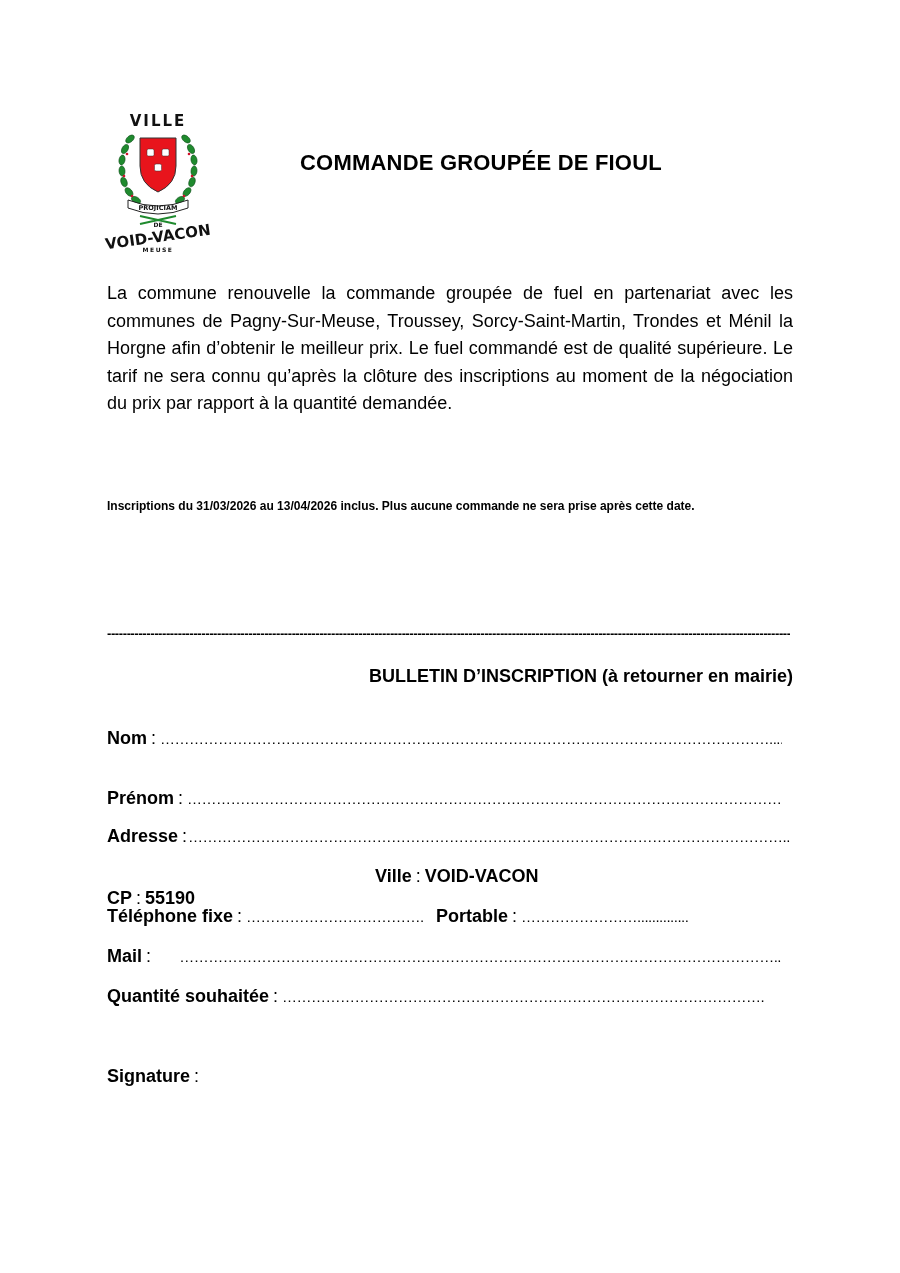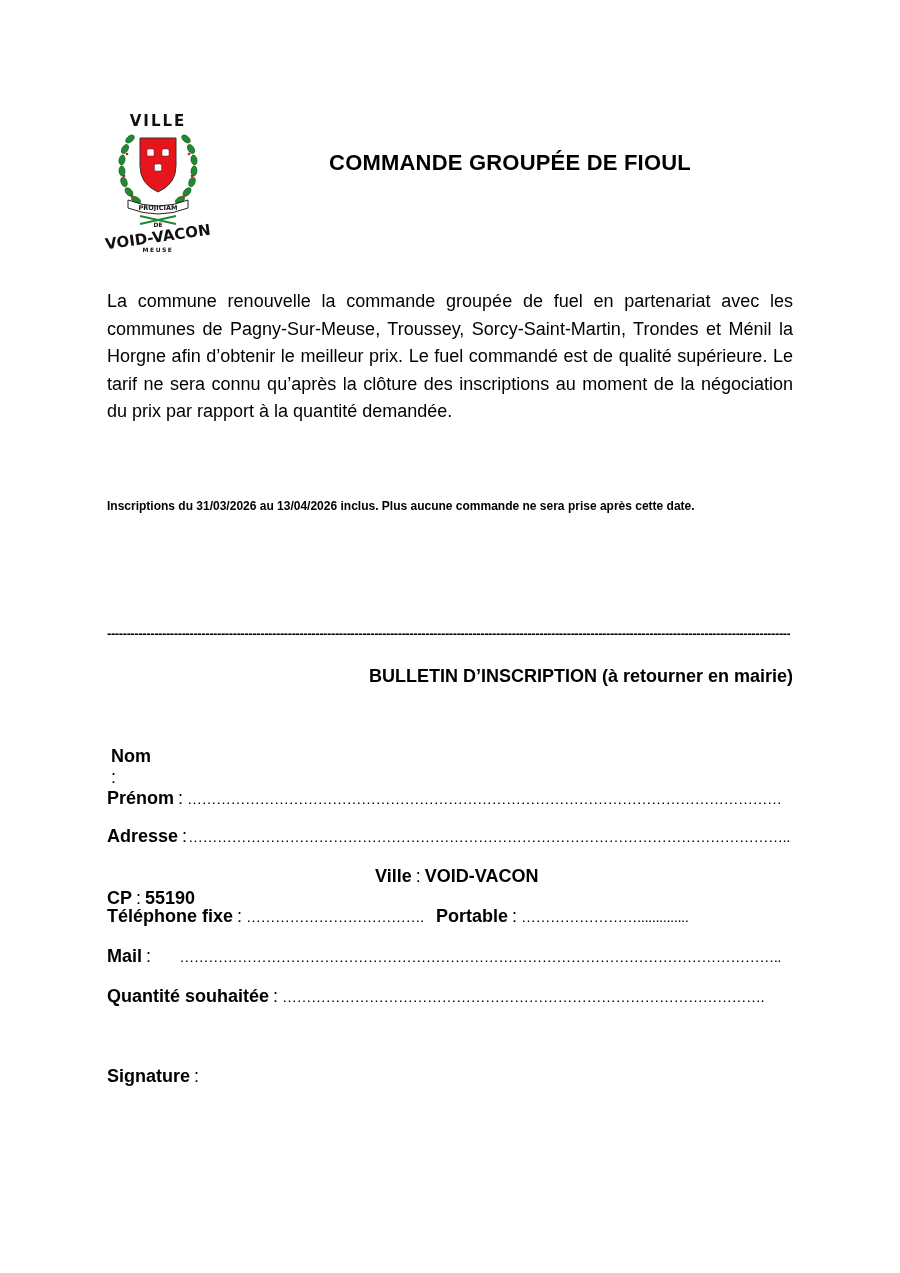--- a/index.html
+++ b/index.html
@@ -4,24 +4,24 @@
   <style>
     html, body { margin: 0; padding: 0; background: #ffffff; }
     body {
       width: 900px; height: 1273px; position: relative; overflow: hidden;
       font-family: "Liberation Sans", "DejaVu Sans", sans-serif;
       color: #000;
     }
     .logo { position: absolute; left: 100px; top: 104px; width: 118px; height: 152px; }
     .title {
       position: absolute; left: 300px; width: 420px; top: 150px;
-      text-align: center; font-weight: bold; font-size: 22px; letter-spacing: 0.2px;
+      text-align: left; font-weight: bold; font-size: 22px; letter-spacing: 0.2px;
     }
     .intro {
-      position: absolute; left: 107px; top: 288px; width: 686px;
+      position: absolute; left: 107px; top: 280px; width: 686px;
       font-size: 18px; line-height: 27.5px; text-align: justify;
     }
     .intro p { margin: 0; }
     .dates {
       position: absolute; left: 107px; top: 492px; width: 690px;
       font-size: 12px; line-height: 29px; font-weight: bold;
     }
     .dashes {
       position: absolute; left: 107px; top: 626px; width: 683px; height: 14px;
       overflow: hidden; white-space: nowrap; font-size: 13px; font-weight: bold; letter-spacing: -0.4px;
@@ -95,21 +95,21 @@
 <div class="intro">
   <p>La commune renouvelle la commande groupée de fuel en partenariat avec les communes de Pagny-Sur-Meuse, Troussey, Sorcy-Saint-Martin, Trondes et Ménil la Horgne afin d’obtenir le meilleur prix. Le fuel commandé est de qualité supérieure. Le tarif ne sera connu qu’après la clôture des inscriptions au moment de la négociation du prix par rapport à la quantité demandée.</p>
 </div>
 
 <div class="dates">Inscriptions du 31/03/2026 au 13/04/2026 inclus. Plus aucune commande ne sera prise après cette date.</div>
 
 <div class="dashes">--------------------------------------------------------------------------------------------------------------------------------------------------------------------------------------------</div>
 
 <div class="bulletin-title">BULLETIN D’INSCRIPTION (à retourner en mairie)</div>
 
-<div class="field" style="top:746px;flex-direction:column;">
+<div class="field" style="top:728px;">
   <span class="lbl">Nom</span>
   <span class="sep">:</span>
   <span class="dots" style="width:622px;">………………………………………………………………………………………………………………......</span>
 </div>
 
 <div class="field" style="top:786px;align-items:center;">
   <span class="lbl">Prénom</span>
   <span class="sep">:</span>
   <span class="dots" style="width:600px;">……………………………………………………………………………………………………………</span>
 </div>

